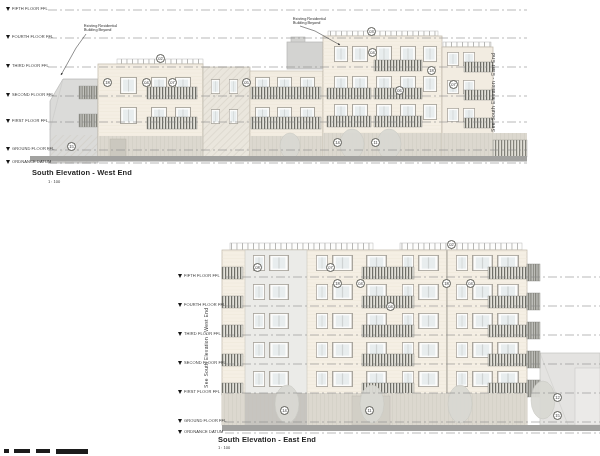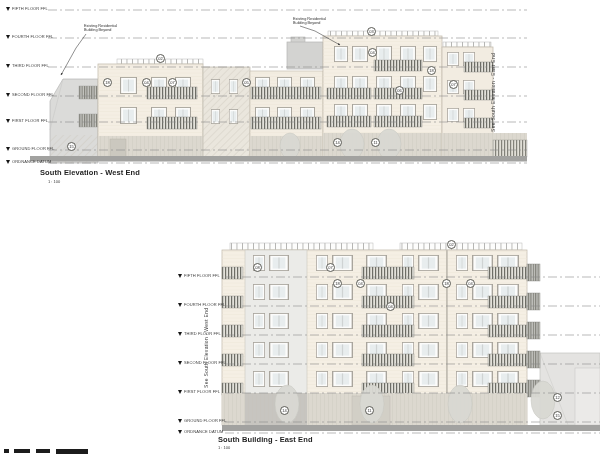--- a/index.html
+++ b/index.html
@@ -325,21 +325,21 @@
   <span style="display:block">Existing Residential</span>
   <span style="display:block">Building Beyond</span>
 </div>
 <div class="note" style="left:293px;top:17px">
   <span style="display:block">Existing Residential</span>
   <span style="display:block">Building Beyond</span>
 </div>
 
 <div class="vtext" style="left:490px;top:42px;height:100px">See South Elevation - East End</div>
 
-<div class="title" style="left:40px;top:168px">South Elevation - West End</div>
+<div class="title" style="left:32px;top:168px">South Elevation - West End</div>
 <div class="scale" style="left:48px;top:179px">1 : 100</div>
 
 <div class="kn" style="left:156px;top:54px">02</div>
 <div class="kn" style="left:103px;top:78px">18</div>
 <div class="kn" style="left:142px;top:78px">04</div>
 <div class="kn" style="left:168px;top:78px">07</div>
 <div class="kn" style="left:242px;top:78px">05</div>
 <div class="kn" style="left:367px;top:27px">03</div>
 <div class="kn" style="left:368px;top:48px">04</div>
 <div class="kn" style="left:395px;top:86px">06</div>
@@ -373,21 +373,21 @@
       <span class="tri"></span>
       <span class="lvl-t">GROUND FLOOR FFL</span>
     </div>
 <div class="lvl" style="left:178px;top:429px">
       <span class="tri"></span>
       <span class="lvl-t">ORDNANCE DATUM</span>
     </div>
 
 <div class="vtext" style="left:203px;top:288px;height:120px">See South Elevation - West End</div>
 
-<div class="title" style="left:218px;top:435px">South Building - East End</div>
+<div class="title" style="left:218px;top:435px">South Elevation - East End</div>
 <div class="scale" style="left:218px;top:445px">1 : 100</div>
 
 <div class="kn" style="left:447px;top:240px">02</div>
 <div class="kn" style="left:253px;top:263px">08</div>
 <div class="kn" style="left:326px;top:263px">07</div>
 <div class="kn" style="left:333px;top:279px">18</div>
 <div class="kn" style="left:356px;top:279px">04</div>
 <div class="kn" style="left:442px;top:279px">18</div>
 <div class="kn" style="left:466px;top:279px">04</div>
 <div class="kn" style="left:386px;top:302px">04</div>

